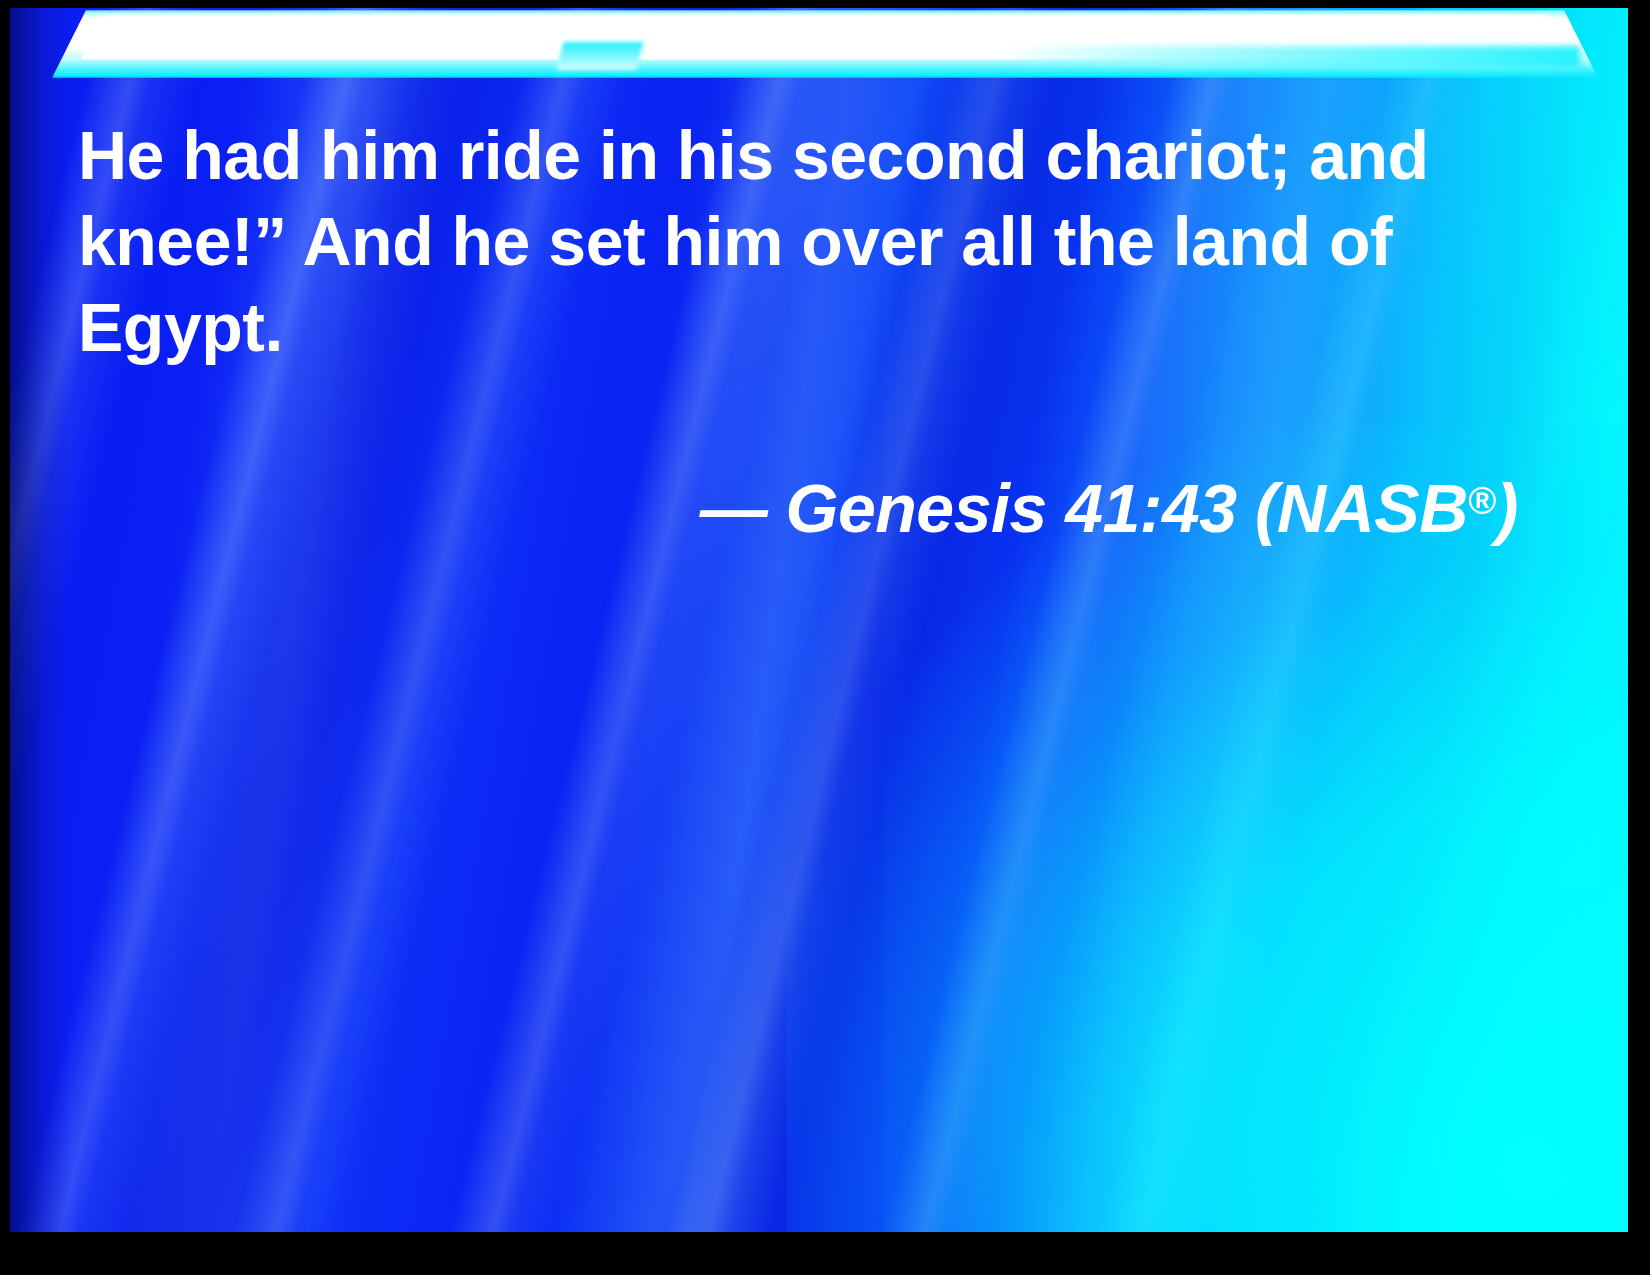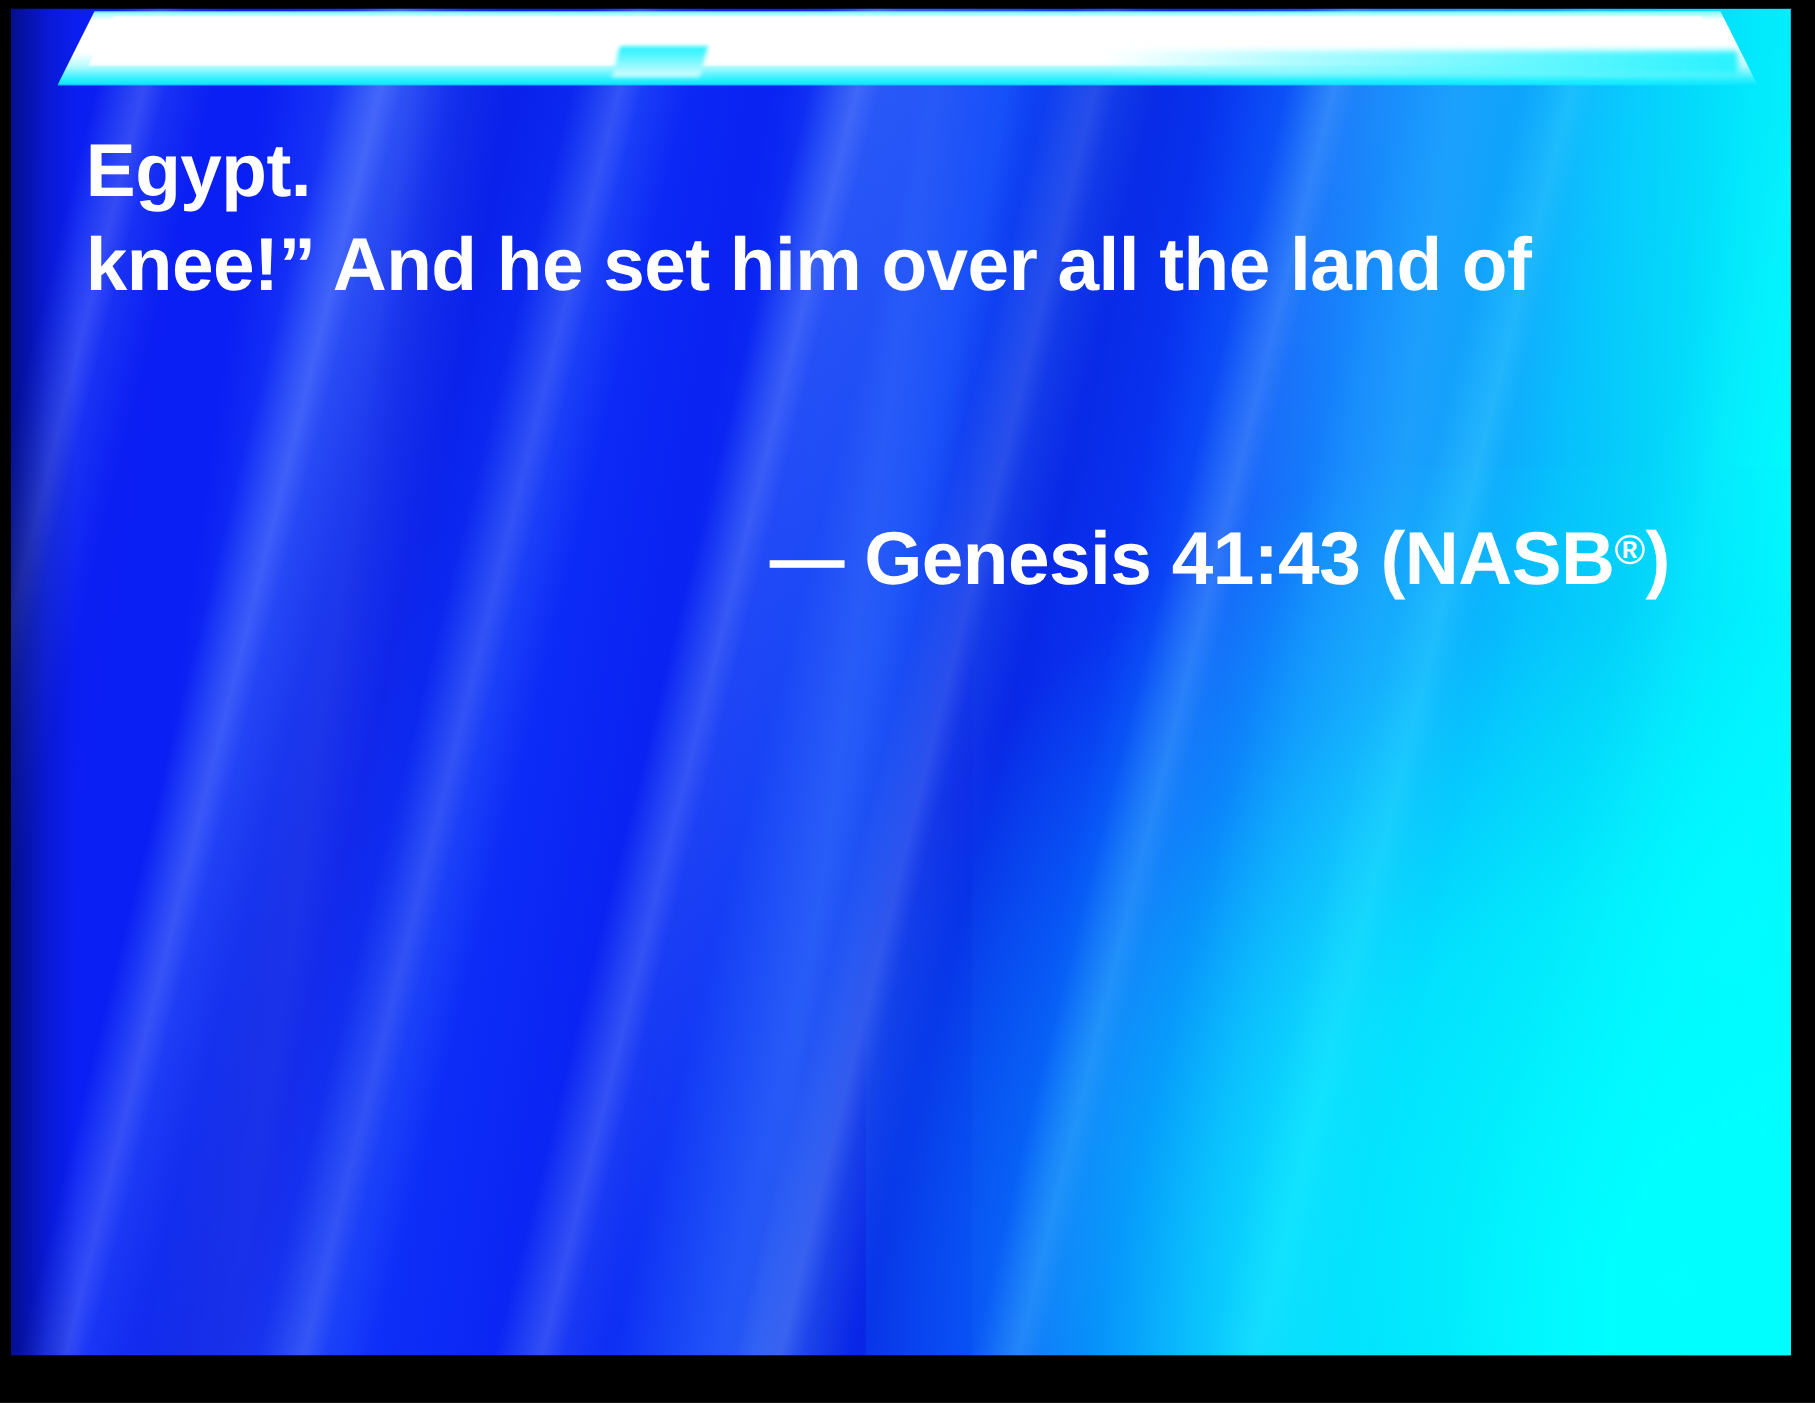--- a/index.html
+++ b/index.html
@@ -222,20 +222,21 @@
     text-align: right;
     padding-right: 12px;
     z-index: 5;
     font-family: "Liberation Sans", "DejaVu Sans", sans-serif;
     font-weight: bold;
     font-size: 68px;
     line-height: 86px;
     color: #ffffff;
     letter-spacing: -0.5px;
     white-space: nowrap;
+    font-style: italic;
   }
   .attribution .reg {
     font-size: 0.56em;
     vertical-align: 0.48em;
     letter-spacing: 0;
   }
 </style>
 </head>
 <body>
 
@@ -249,22 +250,23 @@
     <div class="cyan-corner"></div>
     <div class="left-shadow"></div>
   </div>
 
   <div class="glow-bar"></div>
   <div class="glow-bar-core"></div>
   <div class="glow-notch"></div>
   <div class="glow-tail"></div>
 
   <div class="verse-block">
+    <div class="verse-line">He had him ride in his second chariot; and</div>
+    <div class="verse-line">knee!” And he set him over all the land of</div>
     <div class="verse-line">Egypt.</div>
-    <div class="verse-line">knee!” And he set him over all the land of</div>
   </div>
 
   <div class="attribution">
     <span>—</span>
     <span>Genesis</span>
     <span>41:43</span>
     <span>(NASB</span><span class="reg">®</span><span>)</span>
   </div>
 
 </div>

